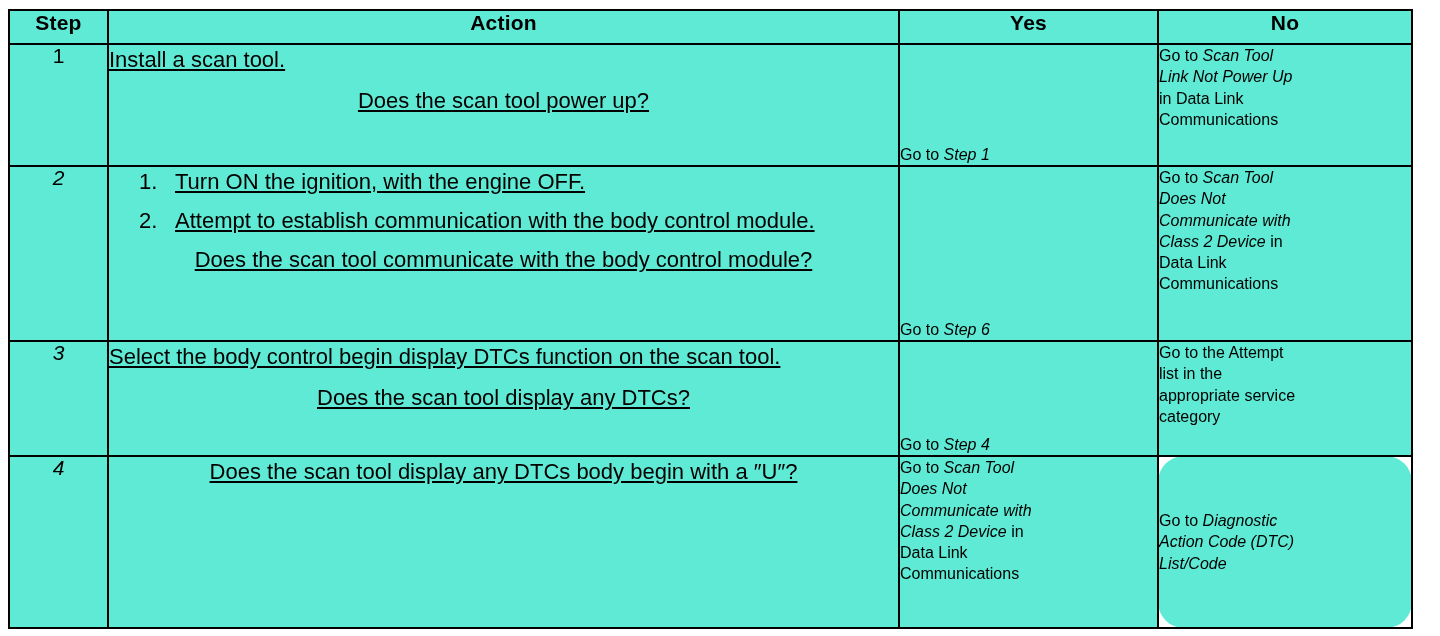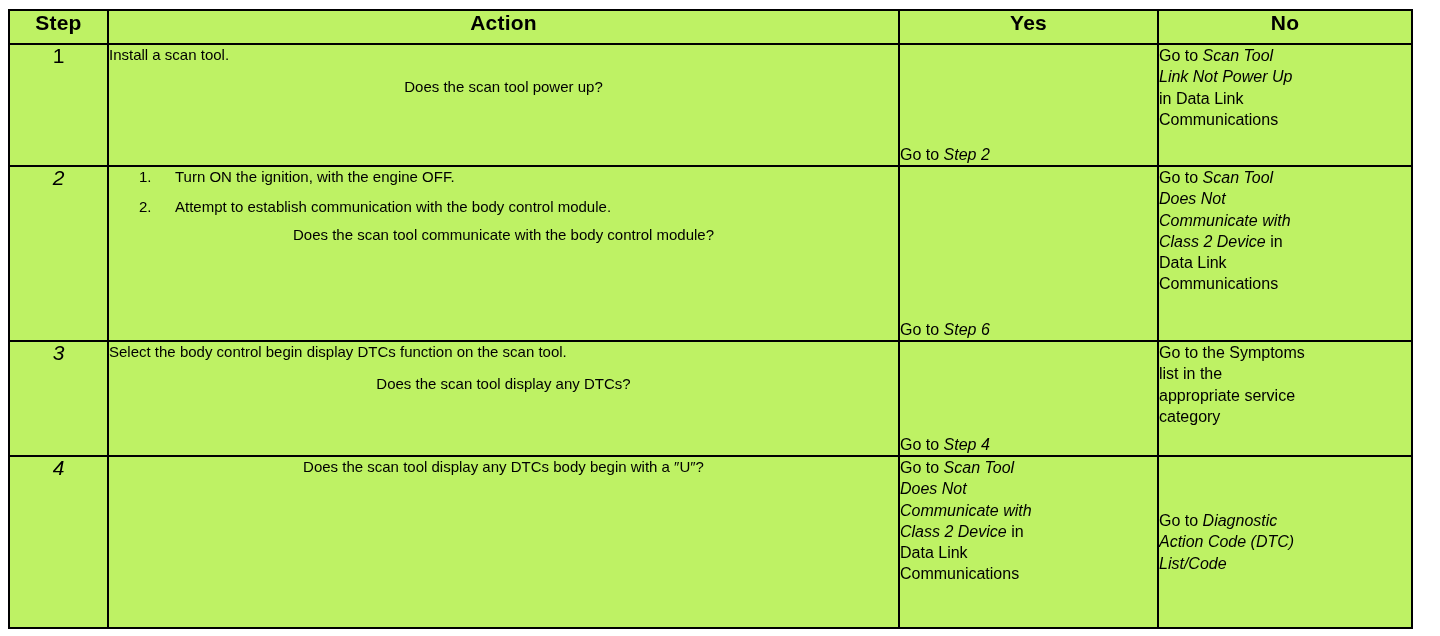--- a/index.html
+++ b/index.html
@@ -31,21 +31,21 @@
     width: 1403px;
     border-collapse: collapse;
     table-layout: fixed;
     background: #ffffff;
   }
 
   table.diag td,
   table.diag th {
     border: 2px solid #000000;
     padding: 0;
-    background: #bef264;
+    background: #5eead4;
     vertical-align: top;
     margin-top: 47px;
   }
 
   
   col.c-step   { width: 99px; }
   col.c-action { width: 791px; }
   col.c-yes    { width: 259px; }
   col.c-no     { width: 254px; }
 
@@ -69,24 +69,25 @@
   td.step .num {
     display: inline-block;
   }
   td.step.italic .num {
     font-style: italic;
   }
 
   
   td.action {
     padding: 9px 10px 8px 12px;
-    font-size: 15px;
+    font-size: 22px;
     line-height: 1.38;
     vertical-align: top;
     text-align: left;
+    text-decoration: underline;
   }
   td.action p {
     margin: 0 0 11px 0;
   }
   td.action p:last-child {
     margin-bottom: 0;
     text-align: center;
   }
   td.action ol.steps {
     margin: 0 0 8px 0;
@@ -110,21 +111,21 @@
   }
 
   
   td.answer {
     font-size: 16px;
     line-height: 1.33;
     text-align: left;
     padding: 6px 6px 7px 6px;
   }
   td.answer.v-top    { vertical-align: top; }
-  td.answer.v-mid    { vertical-align: middle; }
+  td.answer.v-mid    { vertical-align: middle; border-radius: 26px; }
   td.answer.v-bottom { vertical-align: bottom; }
   td.answer .line {
     display: block;
     white-space: nowrap;
   }
   em.ref {
     font-style: italic;
   }
 </style>
 </head>
@@ -147,21 +148,21 @@
       </tr>
     </thead>
     <tbody id="table-body">
         <tr style="height: 122px;">
           <td class="step"><span class="num">1</span></td>
           <td class="action">
             <p>Install a scan tool.</p>
             <p>Does the scan tool power up?</p>
           </td>
           <td class="answer v-bottom">
-            <span class="line">Go to <em class="ref">Step 2</em></span>
+            <span class="line">Go to <em class="ref">Step 1</em></span>
           </td>
           <td class="answer v-top">
             <span class="line">Go to <em class="ref">Scan Tool</em></span>
             <span class="line"><em class="ref">Link Not Power Up</em></span>
             <span class="line">in Data Link</span>
             <span class="line">Communications</span>
           </td>
         </tr>
         <tr style="height: 175px;">
           <td class="step italic"><span class="num">2</span></td>
@@ -187,21 +188,21 @@
         <tr style="height: 115px;">
           <td class="step italic"><span class="num">3</span></td>
           <td class="action">
             <p>Select the body control begin display DTCs function on the scan tool.</p>
             <p>Does the scan tool display any DTCs?</p>
           </td>
           <td class="answer v-bottom">
             <span class="line">Go to <em class="ref">Step 4</em></span>
           </td>
           <td class="answer v-top">
-            <span class="line">Go to the Symptoms</span>
+            <span class="line">Go to the Attempt</span>
             <span class="line">list in the</span>
             <span class="line">appropriate service</span>
             <span class="line">category</span>
           </td>
         </tr>
         <tr style="height: 172px;">
           <td class="step italic"><span class="num">4</span></td>
           <td class="action">
             <p>Does the scan tool display any DTCs body begin with a ″U″?</p>
           </td>

